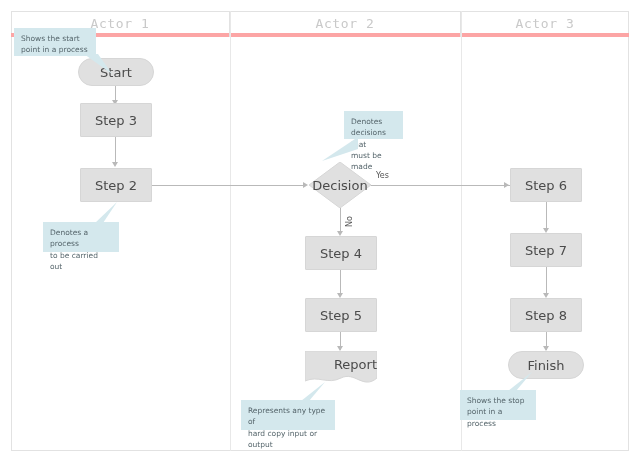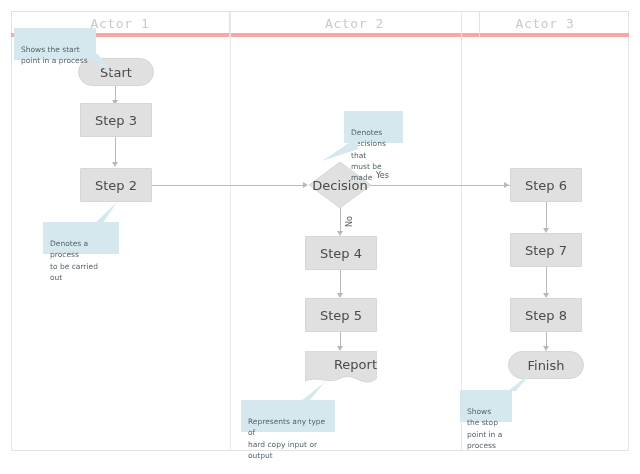--- a/index.html
+++ b/index.html
@@ -134,38 +134,38 @@
     transform-origin: left top;
   }
 
   
   .callout {
     position: absolute;
     background: #d4e8ed;
     color: #55656b;
     font-size: 7.5px;
     line-height: 1.5;
-    padding: 16px 7px;
+    padding: 5px 7px;
     box-sizing: border-box;
   }
   .callout .tail {
     position: absolute;
     width: 0; height: 0;
   }
 </style>
 </head>
 <body>
 
 <div id="canvas">
 
   <div class="lane-frame"></div>
 
   <div class="lane-header-row">
     <div class="lane-header" style="left:0px; width:219px; border-right:1px solid #e2e2e2;">Actor 1</div>
-    <div class="lane-header" style="left:219px; width:250px; border-right:1px solid #e2e2e2;">Actor 2</div>
+    <div class="lane-header" style="left:219px; width:231px; border-right:1px solid #e2e2e2;">Actor 2</div>
     <div class="lane-header" style="left:450px; width:168px;">Actor 3</div>
   </div>
 
   <div class="lane-divider" style="left:230px;"></div>
   <div class="lane-divider" style="left:461px;"></div>
 
   <div class="node terminator" style="left:78px; top:58px; width:76px; height:28px;">
     <span>Start</span>
   </div>
 
@@ -272,21 +272,21 @@
   </div>
 
   <div class="callout" style="left:241px; top:400px; width:94px; height:30px;">
     <div>Represents any type of</div>
     <div>hard copy input or output</div>
     <svg class="tail" style="left:60px; top:-18px; width:26px; height:19px;" viewBox="0 0 26 19">
       <polygon points="24,0 8,19 0,19" fill="#d4e8ed"></polygon>
     </svg>
   </div>
 
-  <div class="callout" style="left:460px; top:390px; width:52px; height:30px;">
+  <div class="callout" style="left:460px; top:390px; width:76px; height:30px;">
     <div>Shows the stop</div>
     <div>point in a process</div>
     <svg class="tail" style="left:46px; top:-18px; width:28px; height:19px;" viewBox="0 0 28 19">
       <polygon points="26,0 10,19 2,19" fill="#d4e8ed"></polygon>
     </svg>
   </div>
 
 </div>
 
 </body></html>

